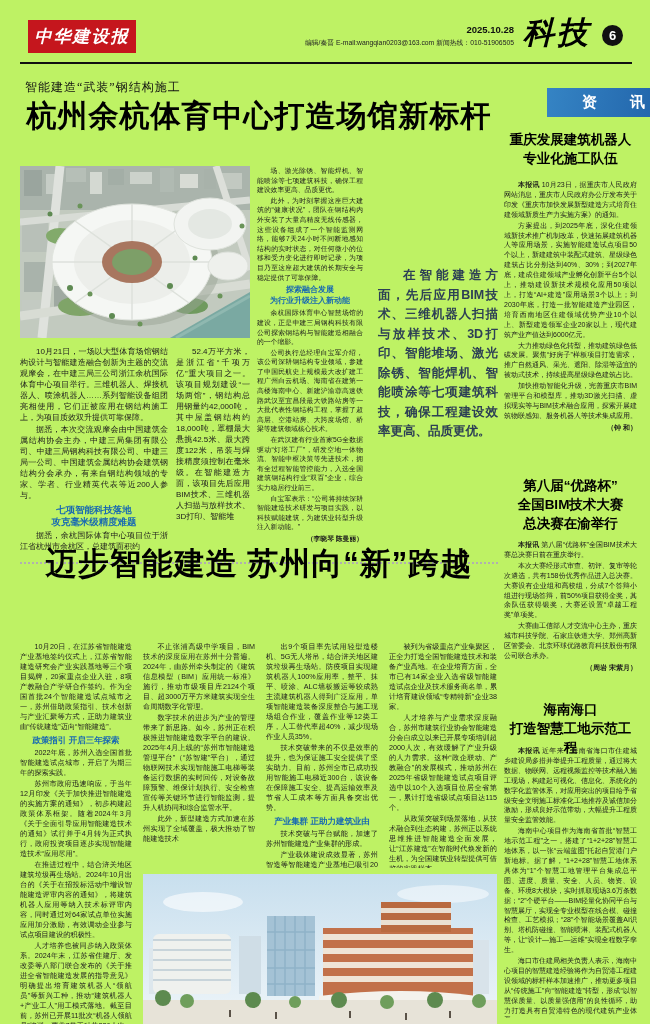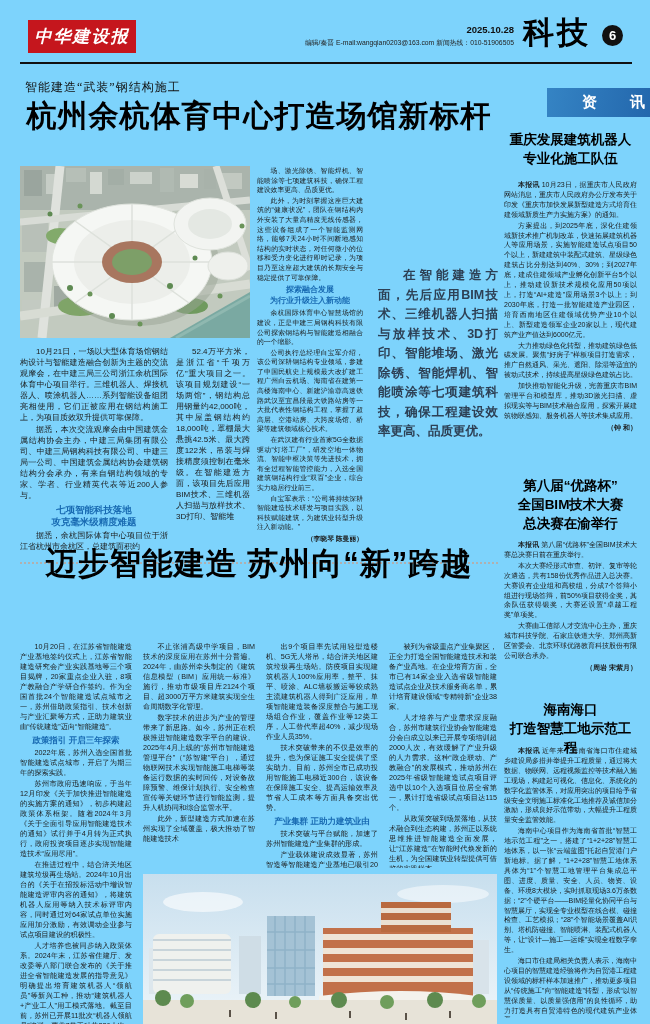--- a/index.html
+++ b/index.html
@@ -1,25 +1,25 @@
 <!DOCTYPE html>
 <html><head>
 <meta charset="utf-8">
 <style>
   html,body{margin:0;padding:0;background:#ffffff;}
-  .page{position:relative;width:650px;height:1024px;background:#7dd3fc;overflow:hidden;
+  .page{position:relative;width:650px;height:1024px;background:#bef264;overflow:hidden;
         font-family:"Liberation Sans",sans-serif;color:#1b1b1b;}
   
   .mast{position:absolute;left:28px;top:20px;width:108px;height:33px;background:#c5161d;color:#fff;
         display:flex;align-items:center;justify-content:center;font-family:"Liberation Serif",serif;
         font-size:17px;font-weight:bold;font-style:italic;letter-spacing:2px;}
   .head-right{position:absolute;right:136px;top:24px;text-align:right;}
   .date{font-size:9.5px;font-weight:bold;color:#111;}
   .info{font-size:6.8px;color:#222;margin-top:3px;}
-  .section-title{position:absolute;left:523px;top:12px;font-size:31px;font-weight:bold;letter-spacing:3px;color:#000;}
+  .section-title{position:absolute;left:523px;top:12px;font-size:31px;font-weight:bold;letter-spacing:3px;color:#000;font-style:italic;}
   .pagenum{position:absolute;left:602px;top:25px;width:21px;height:21px;border-radius:50%;background:#111;
         color:#fff;font-size:13px;font-weight:bold;display:flex;align-items:center;justify-content:center;}
   .head-rule{position:absolute;left:20px;top:62px;width:612px;height:2px;background:#111;}
   
   .col{position:absolute;overflow:hidden;text-align:justify;color:#1b1b1b;}
   .col p{margin:0 0 1px 0;text-indent:2em;}
   .m-big{font-size:8px;line-height:11px;}
   .m-small{font-size:6.8px;line-height:9.6px;}
   .s-col{font-size:7.2px;line-height:10px;}
   .sb-col{font-size:7px;line-height:9.9px;}

